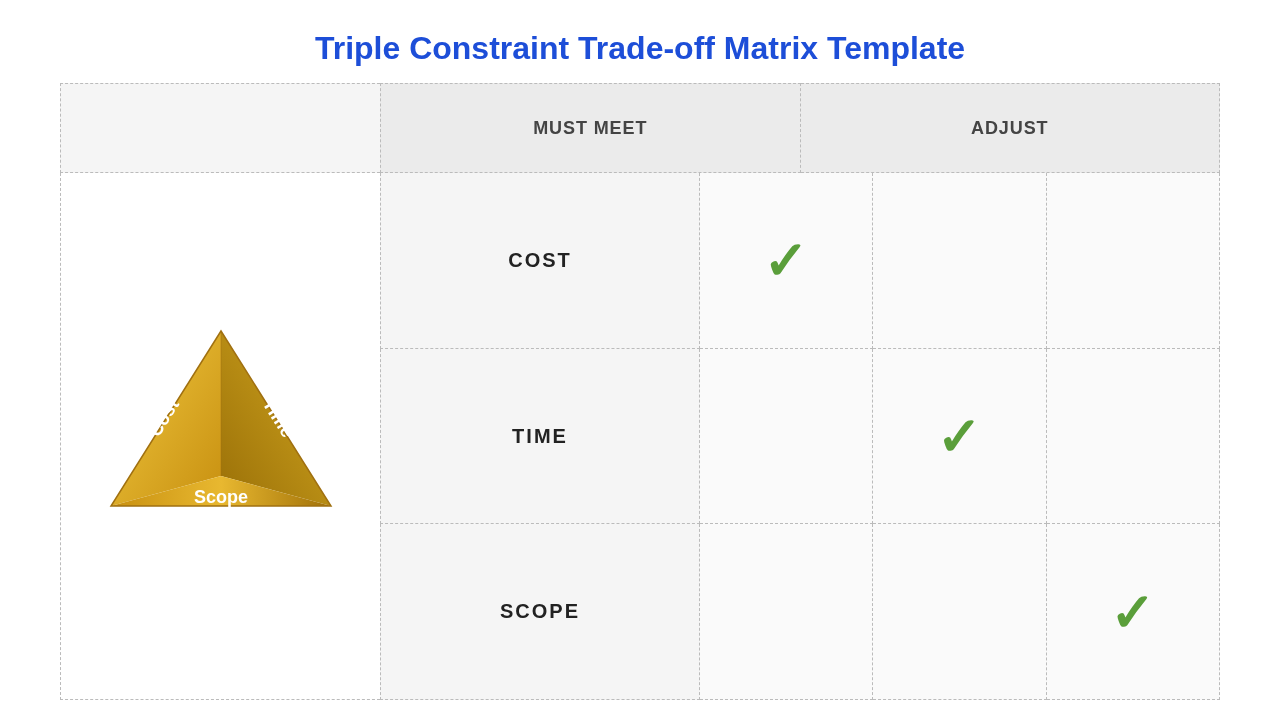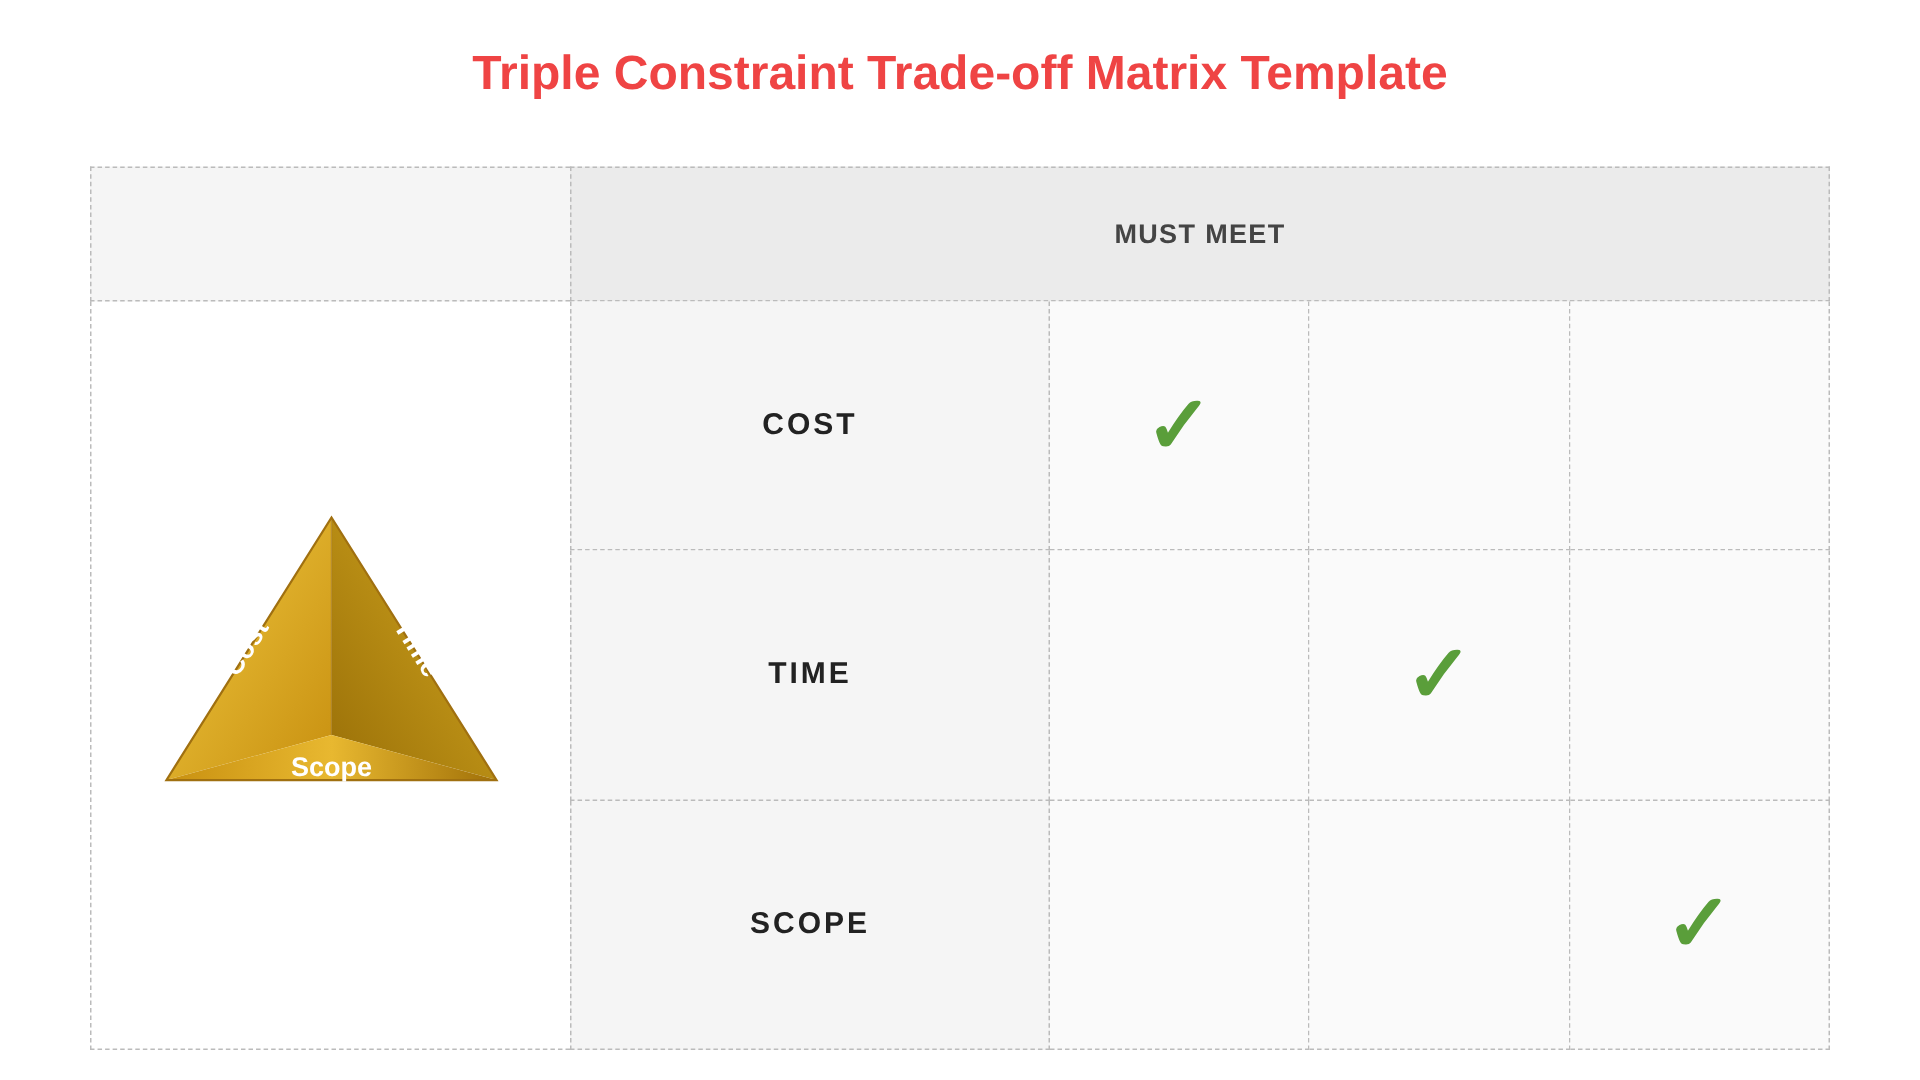--- a/index.html
+++ b/index.html
@@ -12,22 +12,22 @@
       display: flex;
       flex-direction: column;
       align-items: center;
       justify-content: flex-start;
       padding: 30px 60px 20px 60px;
     }
 
     .page-title {
       font-size: 32px;
       font-weight: 700;
-      color: #ef4444;
-      margin-bottom: 44px;
+      color: #1d4ed8;
+      margin-bottom: 16px;
       align-self: center;
       width: 100%;
       text-align: center;
     }
 
     .matrix-wrapper {
       display: flex;
       width: 100%;
       flex: 1;
     }
@@ -188,20 +188,21 @@
 
         <text x="130" y="182" fill="white" font-size="18" font-weight="bold" font-family="Arial, sans-serif" text-anchor="middle">Scope</text>
       </svg>
     </div>
   </div>
 
   <div class="table-area">
 
     <div class="table-header-row">
       <div class="header-cell">MUST MEET</div>
+      <div class="header-cell">ADJUST</div>
     </div>
 
     <div class="table-body">
 
       <div class="table-row">
         <div class="row-label-cell">COST</div>
         <div class="data-cell">
           <span class="checkmark" style="color: rgb(90, 158, 58);">✓</span>
         </div>
         <div class="data-cell"></div>

